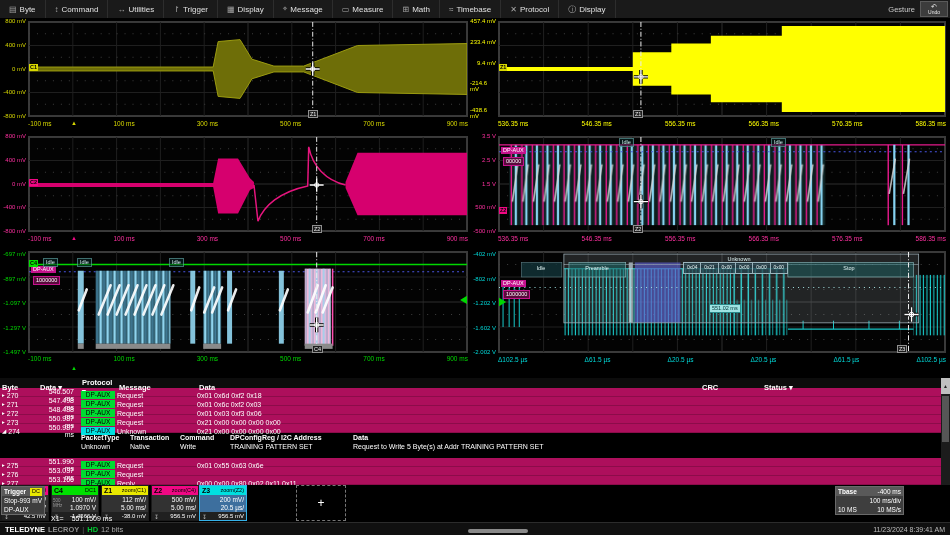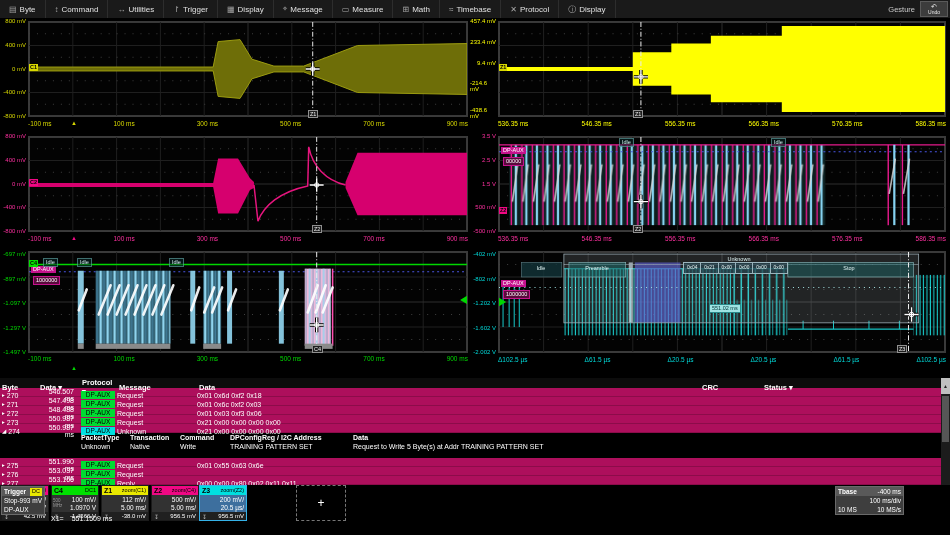--- a/index.html
+++ b/index.html
@@ -793,14 +793,23 @@
       <div class="ibrow">
           <span>DP-AUX</span>
         </div>
     </div>
     <div class="x1read">
       <span>X1=</span>
       <span>551.1509 ms</span>
     </div>
   </div>
 
+  <div class="statusbar">
+    <span class="b1">TELEDYNE</span>
+    <span class="b2">LECROY</span>
+    <span class="bsep">|</span>
+    <span class="bmode">HD</span>
+    <span class="bbits">12 bits</span>
+    <span class="sbbar"></span>
+    <span class="datetime">11/23/2024 8:39:41 AM</span>
+  </div>
 
 </div>
 
 </body></html>

